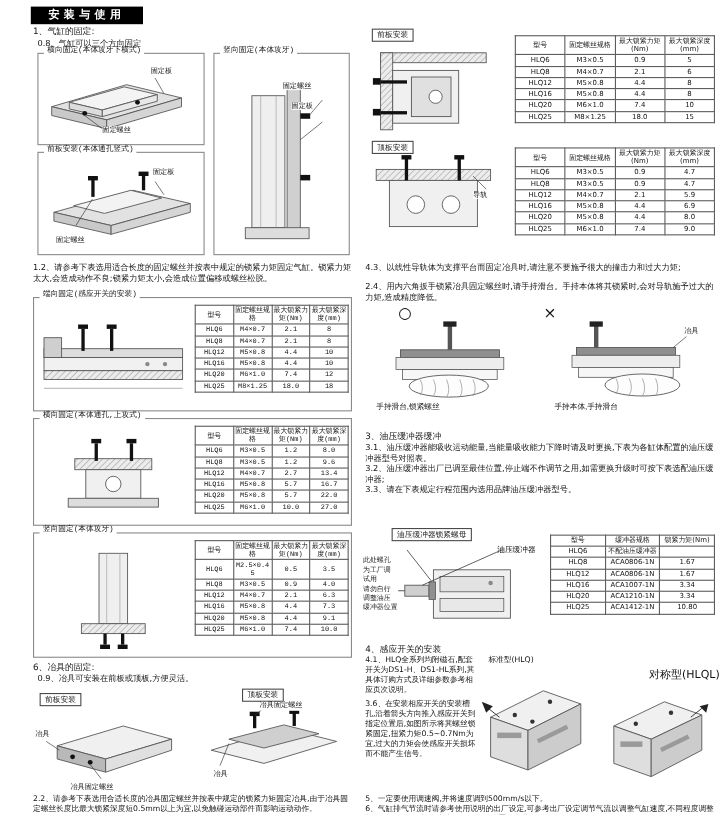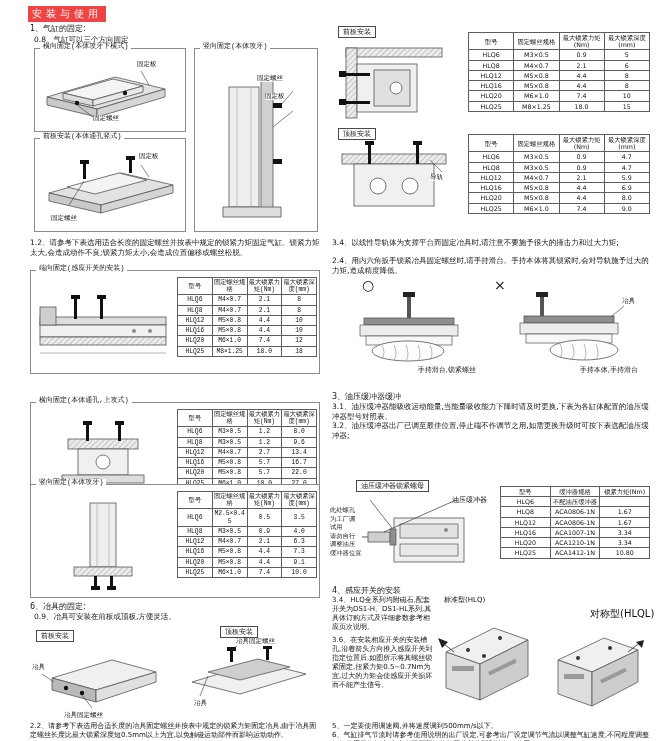--- a/index.html
+++ b/index.html
@@ -1,30 +1,30 @@
 <!DOCTYPE html>
 <html><head>
 <meta charset="utf-8">
 <style>
   *{margin:0;padding:0;box-sizing:border-box;}
   html,body{background:#fff;}
   .page{position:relative;width:658px;height:741px;background:#ffffff;overflow:hidden;
         font-family:"DejaVu Sans","Liberation Sans",sans-serif;color:#1a1a1a;}
   .abs{position:absolute;}
-  .badge{position:absolute;background:#ef4444;color:#fff;font-size:10px;font-weight:normal;
-         letter-spacing:4px;padding:2px 4px;line-height:1.2;}
+  .badge{position:absolute;background:#000000;color:#fff;font-size:10px;font-weight:bold;
+         letter-spacing:4px;padding:2px 16px;line-height:1.2;}
   .p{position:absolute;font-size:7.5px;line-height:1.28;color:#141414;}
   .p-sm{font-size:7px;line-height:1.3;}
   .sec{font-size:8px;}
   .fieldset{position:absolute;border:1px solid #8a8a8a;background:#fff;font-family:Liberation Mono, monospace;}
   .legend{position:absolute;top:-6px;left:5px;background:#fff;font-size:7px;line-height:1.1;padding:0 3px;white-space:nowrap;}
   .tag{position:absolute;border:1px solid #4a4a4a;background:#fff;font-size:7px;line-height:1.15;padding:1px 4px;white-space:nowrap;}
   .lbl{position:absolute;font-size:6.5px;line-height:1.15;background:rgba(255,255,255,.85);white-space:nowrap;color:#111;}
   .mark{position:absolute;font-size:14px;line-height:1;color:#111;}
-  .caption{position:absolute;font-size:7px;text-align:right;line-height:1.2;}
+  .caption{position:absolute;font-size:7px;text-align:left;line-height:1.2;font-family:Liberation Serif, serif;}
   .note{position:absolute;font-size:6.3px;line-height:1.35;white-space:pre-line;color:#222;}
   table.dt{position:absolute;border-collapse:collapse;background:#fff;table-layout:fixed;}
   table.dt th,table.dt td{border:1px solid #5d5d5d;font-size:6.3px;line-height:1.15;padding:1px 1px;
         text-align:center;font-weight:normal;word-break:break-all;color:#111;}
   table.dt td:first-child{white-space:nowrap;}
   svg{display:block;}
 </style>
 </head>
 <body>
 
@@ -157,21 +157,21 @@
           <tr>
             <td>HLQ25</td>
             <td>M8×1.25</td>
             <td>18.0</td>
             <td>18</td>
           </tr>
         </tbody>
       </table>
   </div>
 
-  <div class="fieldset" style="left:30px;top:402px;width:290px;height:98px">
+  <div class="fieldset" style="left:30px;top:380px;width:290px;height:98px">
     <span class="legend">横向固定(本体通孔,上攻式)</span>
     <svg class="abs" style="left:3px;top:10px" width="138" height="84" viewBox="0 0 138 84">
       <rect x="34" y="26" width="70" height="10" fill="url(#hatchA)" stroke="#555" stroke-width="0.8"></rect>
       <rect x="44" y="36" width="50" height="26" fill="#f0f0f0" stroke="#555" stroke-width="0.8"></rect>
       <circle cx="69" cy="49" r="7" fill="#ffffff" stroke="#555" stroke-width="0.8"></circle>
       <rect x="52" y="12" width="3" height="16" fill="#111"></rect>
       <rect x="49" y="8" width="9" height="4" fill="#111"></rect>
       <rect x="84" y="12" width="3" height="16" fill="#111"></rect>
       <rect x="81" y="8" width="9" height="4" fill="#111"></rect>
       <rect x="28" y="62" width="82" height="8" fill="#dddddd" stroke="#555" stroke-width="0.8"></rect>
@@ -444,21 +444,21 @@
         </tr>
         <tr>
           <td>HLQ25</td>
           <td>M6×1.0</td>
           <td>7.4</td>
           <td>9.0</td>
         </tr>
       </tbody>
     </table>
 
-  <div class="p" style="left:332px;top:238px;width:320px">3.4、以线性导轨体为支撑平台而固定冶具时,请注意不要施予很大的撞击力和过大力矩;</div>
+  <div class="p" style="left:332px;top:238px;width:320px">4.3、以线性导轨体为支撑平台而固定冶具时,请注意不要施予很大的撞击力和过大力矩;</div>
   <div class="p" style="left:332px;top:256px;width:320px">2.4、用内六角扳手锁紧冶具固定螺丝时,请手持滑台。手持本体将其锁紧时,会对导轨施予过大的力矩,造成精度降低。</div>
 
   <div class="abs" style="left:336px;top:278px;width:148px;height:102px">
     <span class="mark" style="left:26px;top:0px">○</span>
     <svg class="abs" style="left:2px;top:14px" width="140" height="72" viewBox="0 0 140 72">
       <rect x="26" y="26" width="90" height="7" fill="#8f8f8f" stroke="#444" stroke-width="0.7"></rect>
       <rect x="22" y="33" width="98" height="11" fill="#ededed" stroke="#555" stroke-width="0.7"></rect>
       <rect x="28" y="44" width="86" height="9" fill="#f7f7f7" stroke="#555" stroke-width="0.7"></rect>
       <rect x="69" y="2" width="4" height="24" fill="#555"></rect>
       <rect x="65" y="0" width="12" height="5" fill="#222"></rect>
@@ -480,20 +480,21 @@
       <path d="M60 52 Q64 60 60 66 M72 52 Q76 61 72 67 M84 52 Q88 62 84 68 M96 52 Q100 62 96 68" stroke="#888" fill="none" stroke-width="0.6"></path>
       <line x1="112" y1="24" x2="124" y2="14" stroke="#333" stroke-width="0.6"></line>
     </svg>
     <span class="lbl" style="left:130px;top:20px">冶具</span>
     <span class="caption" style="left:12px;top:88px;width:134px">手持本体,手持滑台</span>
   </div>
 
   <div class="p sec" style="left:332px;top:392px">3、油压缓冲器缓冲</div>
   <div class="p" style="left:332px;top:402px;width:320px">3.1、油压缓冲器能吸收运动能量,当能量吸收能力下降时请及时更换,下表为各缸体配置的油压缓冲器型号对照表。</div>
   <div class="p" style="left:332px;top:421px;width:320px">3.2、油压缓冲器出厂已调至最佳位置,停止端不作调节之用,如需更换升级时可按下表选配油压缓冲器;</div>
+  <div class="p" style="left:332px;top:440px;width:320px">3.3、请在下表规定行程范围内选用品牌油压缓冲器型号。</div>
 
   <span class="tag" style="left:356px;top:480px">油压缓冲器锁紧螺母</span>
   <span class="lbl" style="left:452px;top:496px;font-size:7px">油压缓冲器</span>
   <div class="note" style="left:330px;top:506px;width:32px">此处螺孔
 为工厂调
 试用
 请勿自行
 调整油压
 缓冲器位置</div>
   <div class="abs" style="left:360px;top:500px;width:112px;height:80px">
@@ -545,21 +546,21 @@
         </tr>
         <tr>
           <td>HLQ25</td>
           <td>ACA1412-1N</td>
           <td>10.80</td>
         </tr>
       </tbody>
     </table>
 
   <div class="p sec" style="left:332px;top:586px">4、感应开关的安装</div>
-  <div class="p p-sm" style="left:332px;top:596px;width:102px">3.4、HLQ全系列均附磁石,配套开关为DS1-H、DS1-HL系列,其具体订购方式及详细参数参考相应页次说明。</div>
+  <div class="p p-sm" style="left:332px;top:596px;width:102px">4.1、HLQ全系列均附磁石,配套开关为DS1-H、DS1-HL系列,其具体订购方式及详细参数参考相应页次说明。</div>
   <div class="p p-sm" style="left:332px;top:636px;width:102px">3.6、在安装相应开关的安装槽孔,沿着箭头方向推入感应开关到指定位置后,如图所示将其螺丝锁紧固定,扭紧力矩0.5~0.7Nm为宜,过大的力矩会使感应开关损坏而不能产生信号。</div>
 
   <div class="abs" style="left:436px;top:596px;width:108px;height:124px">
     <span class="lbl" style="left:8px;top:0px;font-size:7px">标准型(HLQ)</span>
     <svg class="abs" style="left:2px;top:12px" width="100" height="108" viewBox="0 0 100 108">
       <polygon points="8,44 56,20 90,32 42,56" fill="#f0f0f0" stroke="#555" stroke-width="0.8"></polygon>
       <polygon points="8,44 42,56 42,92 8,80" fill="#dedede" stroke="#555" stroke-width="0.8"></polygon>
       <polygon points="42,56 90,32 90,68 42,92" fill="#cccccc" stroke="#555" stroke-width="0.8"></polygon>
       <circle cx="30" cy="42" r="2" fill="#333"></circle>
       <circle cx="62" cy="30" r="2" fill="#333"></circle>

